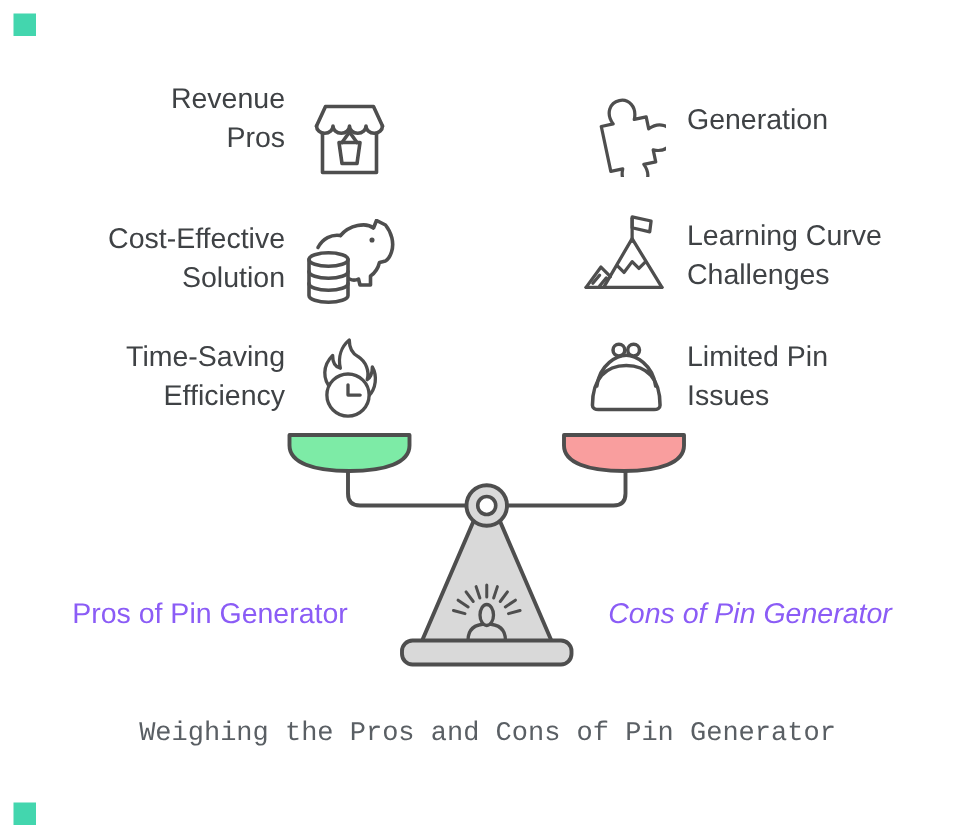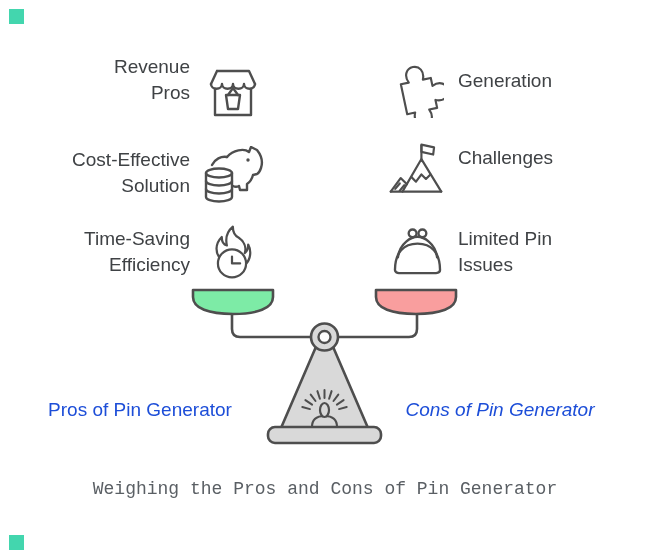--- a/index.html
+++ b/index.html
@@ -12,21 +12,21 @@
   .accent-square.bottom{left:9px;top:535px;}
 
   .item-text{position:absolute;font-size:19px;line-height:26px;color:#3F4245;}
   .item-text.left-col{left:0;width:190px;text-align:right;}
   .item-text.right-col{left:458px;width:190px;text-align:left;}
 
   .icon{position:absolute;}
   .icon svg{display:block;width:100%;height:100%;}
 
   .pan-label{position:absolute;width:240px;text-align:center;font-size:19px;
-    line-height:22px;color:#1d4ed8;}
+    line-height:22px;color:#8b5cf6;}
   .pros-label{left:20px;top:399px;}
   .cons-label{left:380px;top:399px;font-style:italic;}
 
   .caption{position:absolute;left:0;top:478px;width:650px;text-align:center;
     font-size:18px;line-height:22px;color:#5A5F64;font-family:Liberation Mono, monospace;}
 
   .scale-wrap{position:absolute;left:170px;top:280px;width:310px;height:170px;}
 </style>
 </head>
 <body>
@@ -46,20 +46,21 @@
   </div>
   <div class="item-text left-col" style="top:226px">
     <div>Time-Saving</div>
     <div>Efficiency</div>
   </div>
 
   <div class="item-text right-col" style="top:68px">
     <div>Generation</div>
   </div>
   <div class="item-text right-col" style="top:145px">
+    <div>Learning Curve</div>
     <div>Challenges</div>
   </div>
   <div class="item-text right-col" style="top:226px">
     <div>Limited Pin</div>
     <div>Issues</div>
   </div>
 
   <div class="icon" style="left:203px;top:62px;width:60px;height:60px">
     <svg viewBox="0 0 60 60" fill="none" stroke="#4E4E4E" stroke-width="2.4" stroke-linecap="round" stroke-linejoin="round">
       <path d="M14,9 H46 L52,22 M14,9 L8,22"></path>

